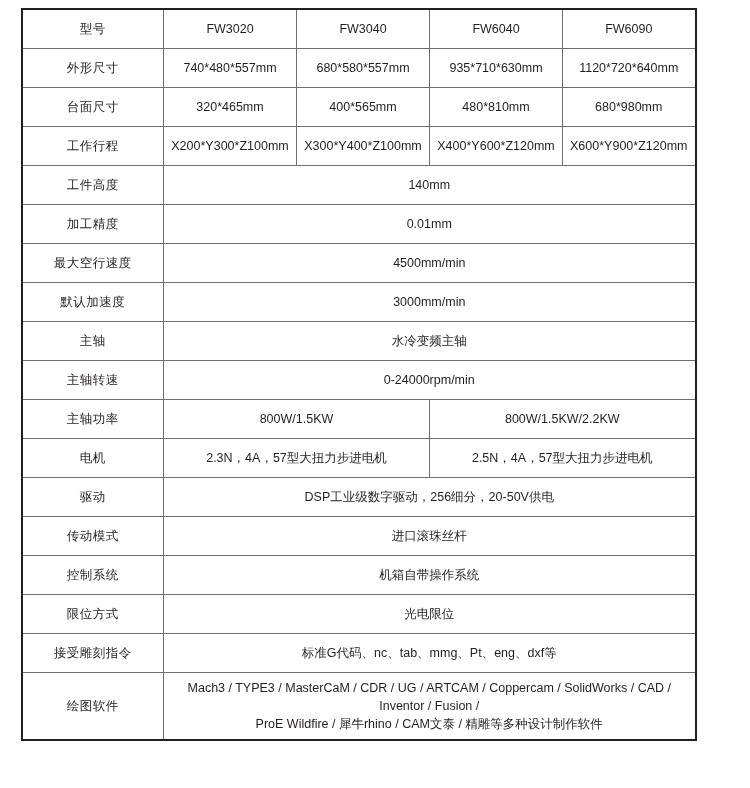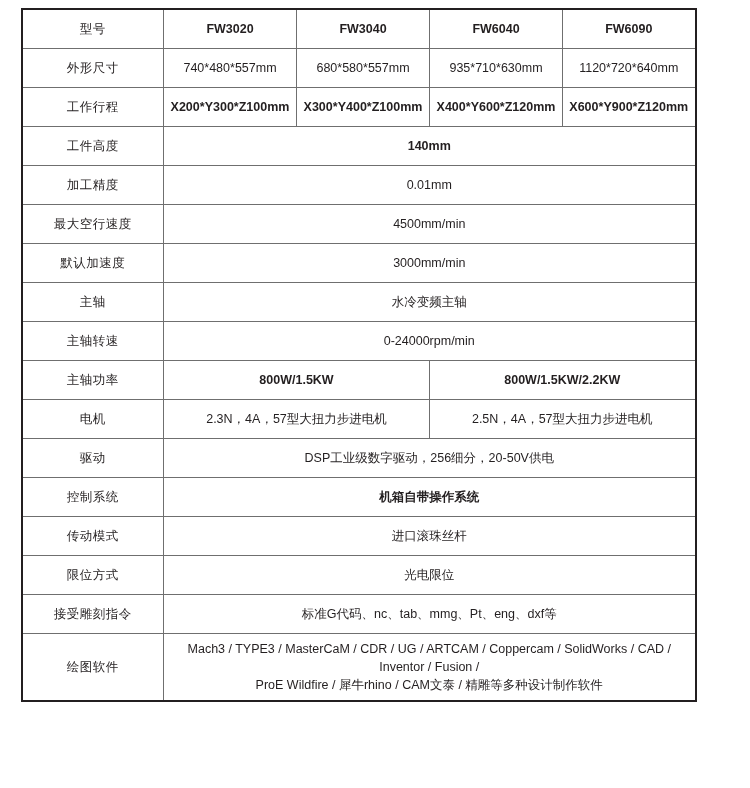--- a/index.html
+++ b/index.html
@@ -37,24 +37,24 @@
     padding: 6px 4px;
     height: 26px;
     color: #231f20;
   }
   td.label {
     width: 142px;
     letter-spacing: 0.5px;
   }
   td.red {
     color: #e8261c;
-    font-weight: bold;
+    font-weight: normal;
   }
   td.model {
-    font-weight: bold;
+    font-weight: normal;
     font-size: 13px;
   }
   .multiline {
     white-space: pre-line;
     line-height: 1.5;
   }
 </style>
 </head>
 <body>
 
@@ -74,20 +74,27 @@
           <td colspan="1" class="model">FW3040</td>
           <td colspan="1" class="model">FW6040</td>
           <td colspan="1" class="model">FW6090</td>
         </tr>
         <tr>
           <td class="label">外形尺寸</td>
           <td colspan="1" class="">740*480*557mm</td>
           <td colspan="1" class="">680*580*557mm</td>
           <td colspan="1" class="">935*710*630mm</td>
           <td colspan="1" class="">1120*720*640mm</td>
+        </tr>
+        <tr>
+          <td class="label">台面尺寸</td>
+          <td colspan="1" class="">320*465mm</td>
+          <td colspan="1" class="">400*565mm</td>
+          <td colspan="1" class="">480*810mm</td>
+          <td colspan="1" class="">680*980mm</td>
         </tr>
         <tr>
           <td class="label">工作行程</td>
           <td colspan="1" class="red">X200*Y300*Z100mm</td>
           <td colspan="1" class="red">X300*Y400*Z100mm</td>
           <td colspan="1" class="red">X400*Y600*Z120mm</td>
           <td colspan="1" class="red">X600*Y900*Z120mm</td>
         </tr>
         <tr>
           <td class="label">工件高度</td>
@@ -121,26 +128,26 @@
         <tr>
           <td class="label">电机</td>
           <td colspan="2" class="">2.3N，4A，57型大扭力步进电机</td>
           <td colspan="2" class="">2.5N，4A，57型大扭力步进电机</td>
         </tr>
         <tr>
           <td class="label">驱动</td>
           <td colspan="4" class="">DSP工业级数字驱动，256细分，20-50V供电</td>
         </tr>
         <tr>
+          <td class="label">传动模式</td>
+          <td colspan="4" class="">进口滚珠丝杆</td>
+        </tr>
+        <tr>
           <td class="label">控制系统</td>
           <td colspan="4" class="red">机箱自带操作系统</td>
-        </tr>
-        <tr>
-          <td class="label">传动模式</td>
-          <td colspan="4" class="">进口滚珠丝杆</td>
         </tr>
         <tr>
           <td class="label">限位方式</td>
           <td colspan="4" class="">光电限位</td>
         </tr>
         <tr>
           <td class="label">接受雕刻指令</td>
           <td colspan="4" class="">标准G代码、nc、tab、mmg、Pt、eng、dxf等</td>
         </tr>
         <tr>

